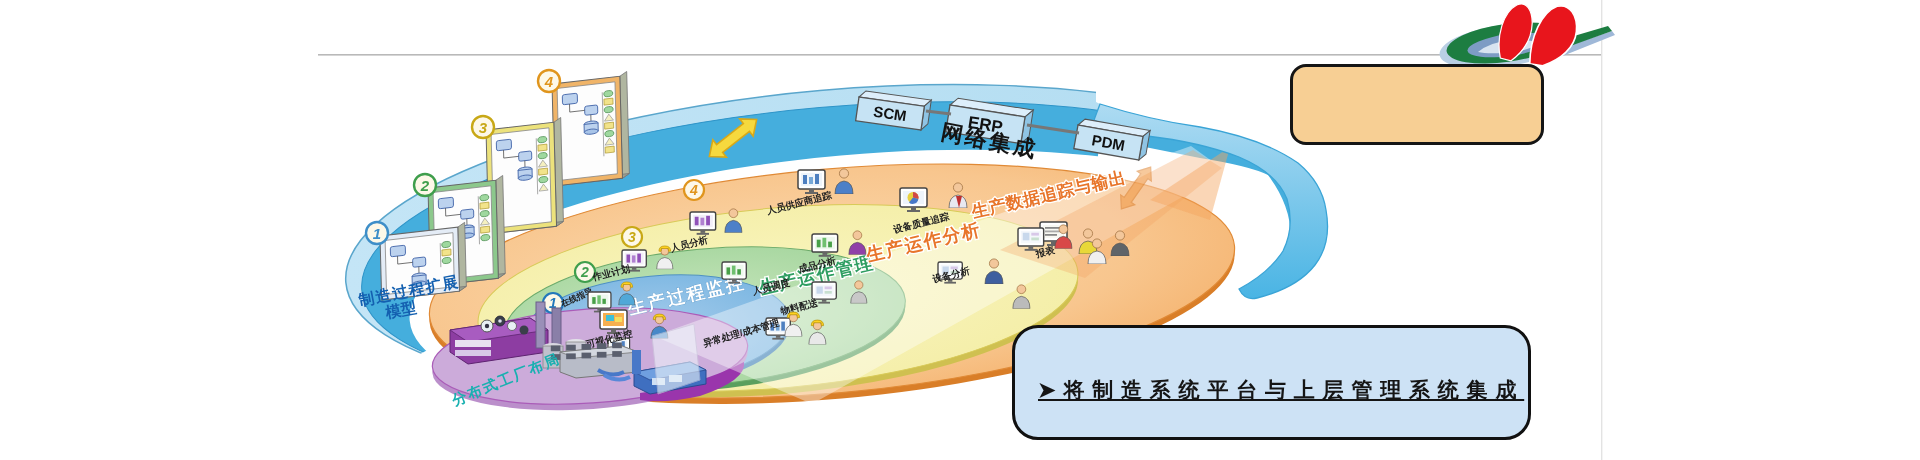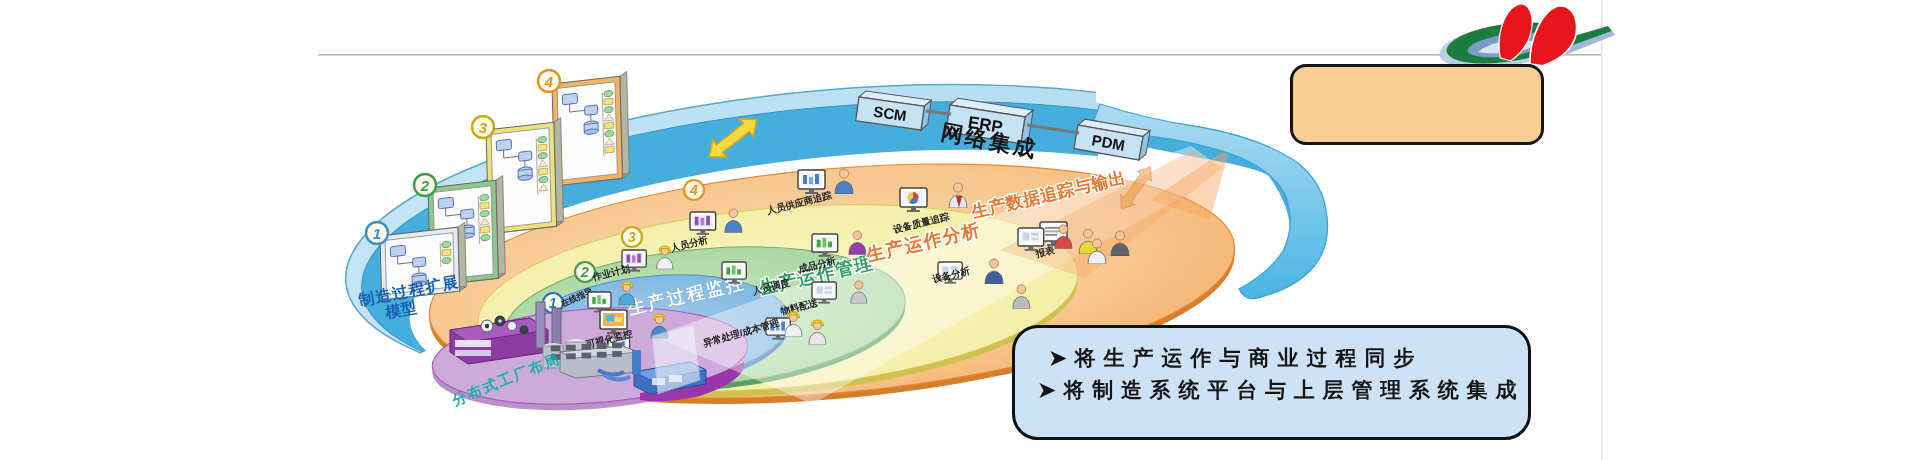--- a/index.html
+++ b/index.html
@@ -466,14 +466,13 @@
 <rect x="632" y="350" width="9" height="24" fill="#4878c8"></rect>
 
 <polygon points="652,336 694,324 700,380 658,394" fill="#eef4fa" opacity="0.6" stroke="#ccd" stroke-width="1"></polygon>
 
 <text x="508" y="384" text-anchor="middle" font-size="14.5" font-weight="bold" fill="#18b0b0" letter-spacing="2" transform="rotate(-22 508 384)">分布式工厂布局</text>
 </svg>
 
 <div class="box" style="left:1290px;top:64px;width:254px;height:81px;background:#f7cf94;border:3px solid #151515;border-radius:16px;"></div>
 
 <div class="box" style="left:1012px;top:325px;width:519px;height:115px;background:#cde2f5;border:3.5px solid #111;border-radius:26px;"></div>
-<div class="box" style="left:1049px;top:344px;font-size:21px;font-weight:bold;color:#151515;letter-spacing:8px;white-space:nowrap;">➤将生产运作与商业过程同步</div>
-<div class="box" style="left:1038px;top:376px;font-size:21px;font-weight:bold;color:#151515;letter-spacing:7.8px;white-space:nowrap;">➤将制造系统平台与上层管理系统集成</div>
+<div class="box" style="left:1038px;top:376px;font-size:21px;font-weight:bold;color:#151515;letter-spacing:7.8px;white-space:nowrap;text-decoration:underline;">➤将制造系统平台与上层管理系统集成</div>
 </div>
 </body></html>

